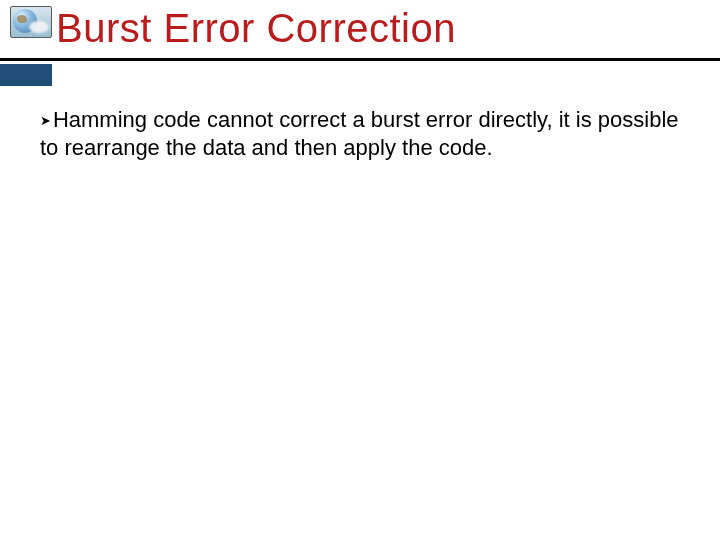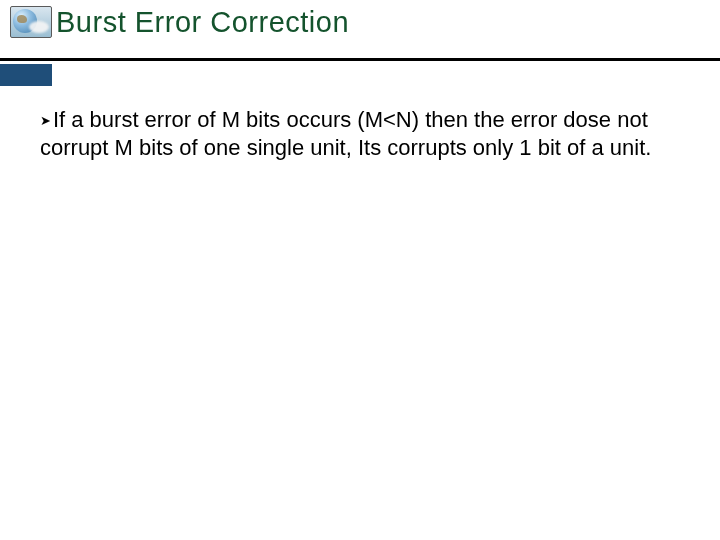--- a/index.html
+++ b/index.html
@@ -60,23 +60,23 @@
     height: 12px;
     background: #f5f5f5;
     border-radius: 50%;
     filter: blur(1px);
     opacity: .9;
   }
   .title {
     position: absolute;
     top: 6px;
     left: 56px;
-    font-size: 29px;
+    font-size: 40px;
     font-weight: 400;
-    color: #14532d;
+    color: #b91c1c;
     letter-spacing: 0.5px;
   }
   .rule {
     position: absolute;
     top: 58px;
     left: 0;
     width: 100%;
     height: 3px;
     background: #000000;
   }
@@ -124,18 +124,18 @@
       <div class="globe"></div>
       <div class="clouds"></div>
     </div>
     <div class="title">Burst Error Correction</div>
     <div class="rule"></div>
     <div class="accent-bar"></div>
   </div>
 
   <div class="content">
     <p class="item">
-      <span class="bullet">➤</span><span>If a burst error of M bits occurs (M&lt;N) then the error dose not corrupt M bits of one single unit, Its corrupts only 1 bit of a unit.</span>
+      <span class="bullet">➤</span><span>Hamming code cannot correct a burst error  directly, it is possible to  rearrange the data and  then apply the code.</span>
     </p>
   </div>
 
 
 </div>
 
 </body></html>

